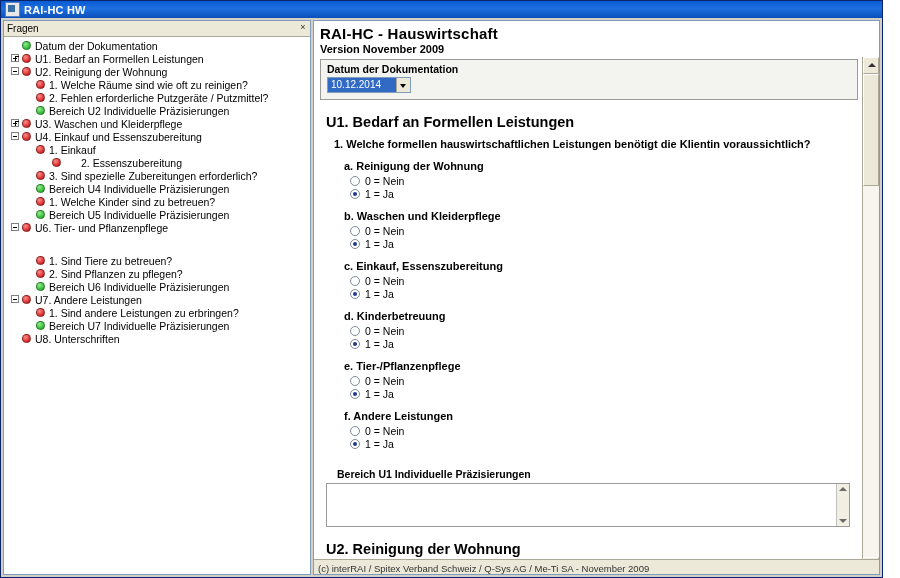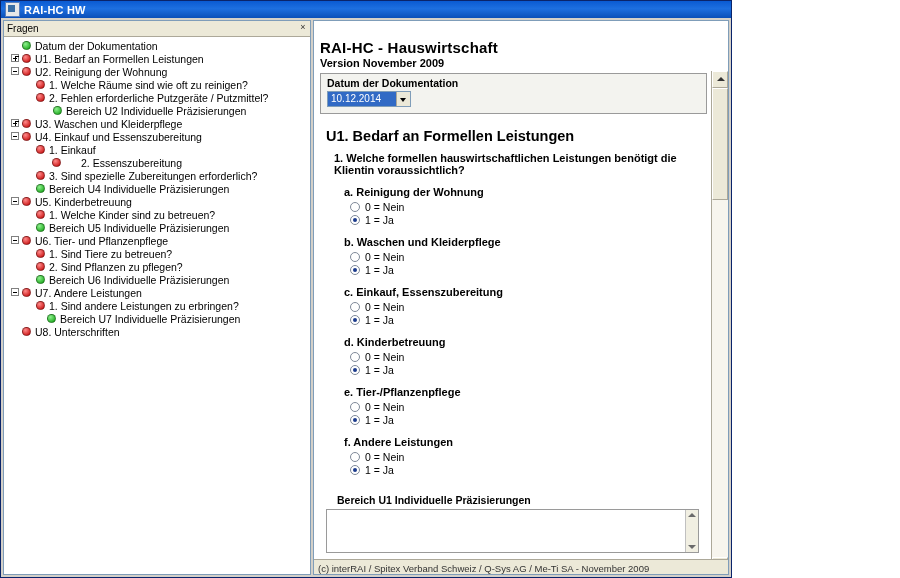--- a/index.html
+++ b/index.html
@@ -7,21 +7,21 @@
     padding: 0;
     background: #ffffff;
   }
   body {
     font-family: "Liberation Sans", sans-serif;
     font-size: 11px;
     color: #000;
   }
   .app-window {
     position: relative;
-    width: 732px;
+    width: 883px;
     height: 578px;
     box-sizing: border-box;
     border: 1px solid #0a246a;
     background: #d4d0c8;
     overflow: hidden;
   }
   
   .titlebar {
     height: 17px;
     background: linear-gradient(to bottom, #0a5ad2 0%, #1d6fe0 45%, #0a4fb8 100%);
@@ -147,21 +147,21 @@
     box-sizing: border-box;
     background: #ffffff;
     border: 1px solid #7f9db9;
     margin: 2px 2px 2px 1px;
     display: flex;
     flex-direction: column;
     overflow: hidden;
     position: relative;
   }
   .form-head {
-    padding: 18px 6px 2px 6px;
+    padding: 4px 6px 2px 6px;
     background: #fff;
   }
   .form-title {
     font-size: 15px;
     font-weight: bold;
     letter-spacing: 0.2px;
   }
   .form-subtitle {
     font-size: 11px;
     font-weight: bold;
@@ -361,21 +361,21 @@
           <div class="tnode" style="padding-left: 20px;">
             <span class="expander"></span>
             <span class="bullet red"></span>
             <span class="tlabel">1. Welche Räume sind wie oft zu reinigen?</span>
           </div>
           <div class="tnode" style="padding-left: 20px;">
             <span class="expander"></span>
             <span class="bullet red"></span>
             <span class="tlabel">2. Fehlen erforderliche Putzgeräte / Putzmittel?</span>
           </div>
-          <div class="tnode" style="padding-left: 37px;">
+          <div class="tnode" style="padding-left: 20px;">
             <span class="expander"></span>
             <span class="bullet green"></span>
             <span class="tlabel">Bereich U2 Individuelle Präzisierungen</span>
           </div>
           <div class="tnode" style="padding-left: 6px;">
             <span class="expander has-box plus">
               <span class="vbar"></span>
             </span>
             <span class="bullet red"></span>
             <span class="tlabel">U3. Waschen und Kleiderpflege</span>
@@ -398,41 +398,36 @@
           <div class="tnode" style="padding-left: 20px;">
             <span class="expander"></span>
             <span class="bullet red"></span>
             <span class="tlabel">3. Sind spezielle Zubereitungen erforderlich?</span>
           </div>
           <div class="tnode" style="padding-left: 20px;">
             <span class="expander"></span>
             <span class="bullet green"></span>
             <span class="tlabel">Bereich U4 Individuelle Präzisierungen</span>
           </div>
-          <div class="tnode" style="padding-left: 6px;">
-            <span class="expander has-box"></span>
-            <span class="bullet red"></span>
-            <span class="tlabel">U5. Kinderbetreuung</span>
-          </div>
           <div class="tnode" style="padding-left: 20px;">
             <span class="expander"></span>
             <span class="bullet red"></span>
             <span class="tlabel">1. Welche Kinder sind zu betreuen?</span>
           </div>
           <div class="tnode" style="padding-left: 20px;">
             <span class="expander"></span>
             <span class="bullet green"></span>
             <span class="tlabel">Bereich U5 Individuelle Präzisierungen</span>
           </div>
           <div class="tnode" style="padding-left: 6px;">
             <span class="expander has-box"></span>
             <span class="bullet red"></span>
             <span class="tlabel">U6. Tier- und Pflanzenpflege</span>
           </div>
-          <div class="tnode" style="padding-left: 20px;">
+          <div class="tnode" style="padding-left: 20px; margin-top: 20px;">
             <span class="expander"></span>
             <span class="bullet red"></span>
             <span class="tlabel">1. Sind Tiere zu betreuen?</span>
           </div>
           <div class="tnode" style="padding-left: 20px; text-align: center;">
             <span class="expander"></span>
             <span class="bullet red"></span>
             <span class="tlabel">2. Sind Pflanzen zu pflegen?</span>
           </div>
           <div class="tnode" style="padding-left: 20px;">
@@ -443,21 +438,21 @@
           <div class="tnode" style="padding-left: 6px;">
             <span class="expander has-box"></span>
             <span class="bullet red"></span>
             <span class="tlabel">U7. Andere Leistungen</span>
           </div>
           <div class="tnode" style="padding-left: 20px;">
             <span class="expander"></span>
             <span class="bullet red"></span>
             <span class="tlabel">1. Sind andere Leistungen zu erbringen?</span>
           </div>
-          <div class="tnode" style="padding-left: 31px;">
+          <div class="tnode" style="padding-left: 20px;">
             <span class="expander"></span>
             <span class="bullet green"></span>
             <span class="tlabel">Bereich U7 Individuelle Präzisierungen</span>
           </div>
           <div class="tnode" style="padding-left: 6px;">
             <span class="expander"></span>
             <span class="bullet red"></span>
             <span class="tlabel">U8. Unterschriften</span>
           </div>
         </div>

